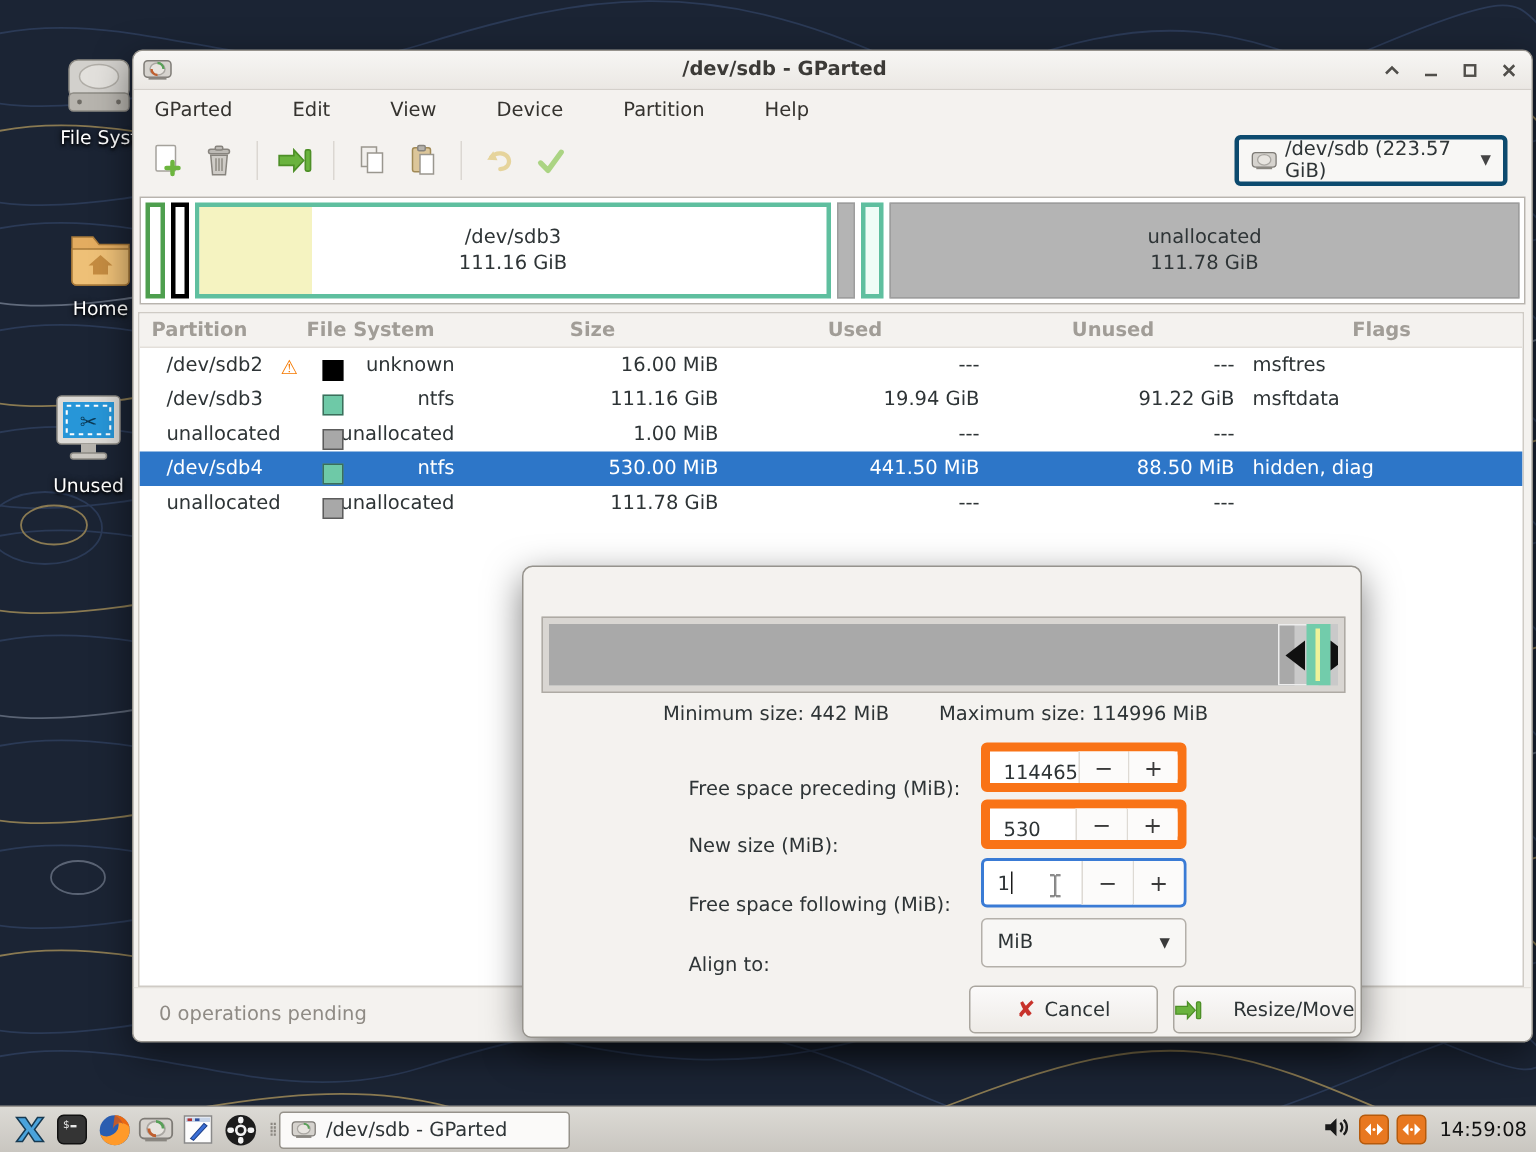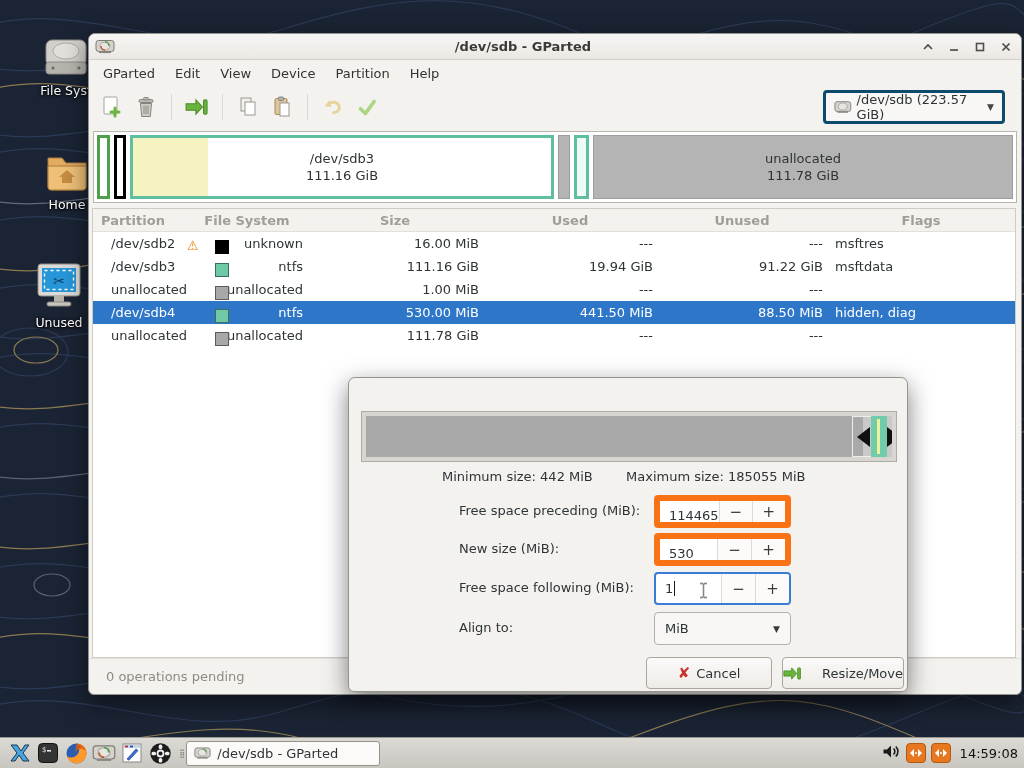--- a/index.html
+++ b/index.html
@@ -17,21 +17,21 @@
          box-shadow:0 8px 24px rgba(0,0,0,.5); }
   .titlebar { position:relative; height:26px; display:flex; align-items:center; padding:0 6px;
               background:linear-gradient(#f7f6f4,#ebe8e4); border-bottom:1px solid #d4d0cb; border-radius:6px 6px 0 0; }
   .titlebar .ttl { position:absolute; left:40px; right:104px; text-align:center; font-weight:bold; font-size:13px; color:#3c3a37; }
   .winbtns { margin-left:auto; display:flex; gap:8px; }
   .wbtn { width:18px; height:18px; display:flex; align-items:center; justify-content:center; color:#504e4a; }
   .wbtn svg { display:block; }
 
   
   #main { left:88px; top:33px; width:934px; height:662px; z-index:5; }
-  .menubar { height:26px; display:flex; align-items:center; padding-left:4px; }
+  .menubar { height:26px; display:flex; align-items:center; padding-left:4px;gap:20px; }
   .mitem { padding:4px 10px; color:#35332f; }
   .toolbar { position:relative; height:42px; display:flex; align-items:center; padding-left:6px; }
   .tbtn { width:34px; height:32px; display:flex; align-items:center; justify-content:center; border-radius:3px; }
   .tsep { width:1px; height:26px; background:#dbd7d2; margin:0 8px; }
   .devcombo { position:absolute; right:16px; top:4px; height:34px; width:182px; display:flex; align-items:center; gap:5px;
               padding:0 8px; background:#f8f7f5; border:3px solid #0c4a6e; border-radius:4px; }
   .devcombo .darr { margin-left:auto; font-size:9px; color:#444; }
 
   
   .visbar { position:absolute; left:4px; right:4px; top:97px; height:72px; background:#fff;
@@ -75,21 +75,21 @@
   .trough .arrL { position:absolute; left:491px; top:50%; margin-top:-10px; width:0; height:0;
                   border-top:10px solid transparent; border-bottom:10px solid transparent; border-right:13px solid #101010; }
   .trough .part4 { position:absolute; left:505px; top:0; bottom:0; width:16px; }
   .trough .part4 .uline { position:absolute; left:6px; top:3px; bottom:3px; width:3px; }
   .trough .arrR { position:absolute; left:521px; top:50%; margin-top:-10px; width:0; height:0;
                   border-top:10px solid transparent; border-bottom:10px solid transparent; border-left:13px solid #101010; }
   .minmax { position:absolute; top:91px; left:0; right:0; height:18px; }
   .minmax .mn { position:absolute; left:93px; }
   .minmax .mx { position:absolute; left:277px; }
   .frow { position:absolute; left:0; right:0; height:33px; }
-  .frow .flab { position:absolute; left:110px; top:8px; }
+  .frow .flab { position:absolute; left:110px; top:24px; }
   .spin { position:absolute; left:305px; top:0; width:137px; height:33px; background:#fff;
           border:6px solid #f97316; border-radius:4px; display:flex; }
   .spin.focus { border:2px solid; }
   .spin .sval { position:relative; flex:1; padding:7px 0 0 9px; }
   .spin .sbtn { width:34px; display:flex; align-items:center; justify-content:center;
                 border-left:1px solid #dedad4; color:#3a3a3a; font-size:15px; background:#fcfbfa; }
   .spin .sbtn:last-child { border-radius:0 3px 3px 0; }
   .caret { display:inline-block; width:1px; height:15px; background:#1a1a1a; vertical-align:-3px; margin-left:1px; }
   .ibeam { position:absolute; left:42px; top:8px; }
   .combo { position:absolute; left:305px; top:0; width:137px; height:33px; background:#f8f7f5;
@@ -369,21 +369,21 @@
         <div class="arrL"></div>
         <div class="part4" style="background: rgb(114, 204, 171);">
           <div class="uline" style="background: rgb(238, 242, 154);"></div>
         </div>
         <div class="arrR"></div>
       </div>
     </div>
 
     <div class="minmax">
       <span class="mn">Minimum size: 442 MiB</span>
-      <span class="mx">Maximum size: 185055 MiB</span>
+      <span class="mx">Maximum size: 114996 MiB</span>
     </div>
 
     <div class="frow" style="top:117px;">
       <span class="flab">Free space preceding (MiB):</span>
       <div class="spin">
         <div class="sval">114465</div>
         <div class="sbtn">−</div>
         <div class="sbtn">+</div>
       </div>
     </div>

